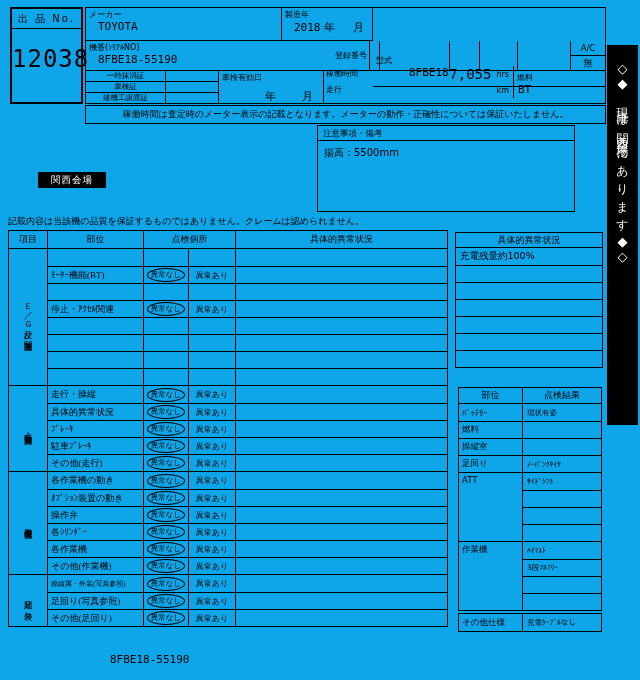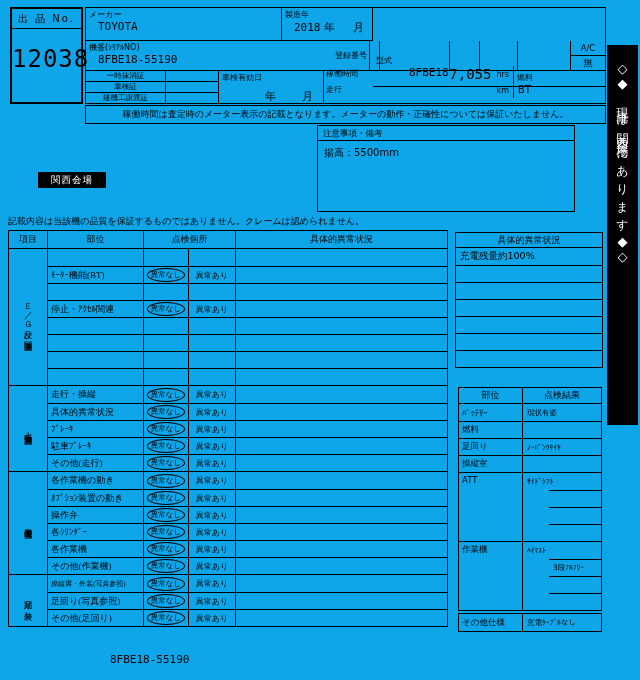--- a/index.html
+++ b/index.html
@@ -100,21 +100,21 @@
   .reshd > div { display:flex; align-items:center; justify-content:center; }
   .rl { width:64px; border-right:1px solid #000; }
   .rv { flex:1; }
   .rrow { display:flex; height:17px; }
   .rrow .rl { font-size:8.5px; display:flex; align-items:center; padding-left:3px; }
   .rrow .rv { font-size:7.5px; display:flex; align-items:center; padding-left:4px; }
   .blk { display:flex; }
   .blk .rl { font-size:8.5px; padding:2px 0 0 3px; }
   .blk .subs { flex:1; display:flex; flex-direction:column; }
   .sub { height:17px; font-size:7.5px; display:flex; align-items:center; padding-left:4px; }
-  .sub + .sub { border-top:1px solid #000;margin-left:26px; }
+  .sub + .sub { border-top:1px solid #000; }
 
   
   #strip { left:607px; top:45px; width:31px; height:380px; background:#000; color:#fff;
     display:flex; flex-direction:column; align-items:center; padding-top:16px; }
   .dia { font-size:13px; line-height:15px; }
   .vtext { writing-mode:vertical-rl; text-orientation:upright; font-size:12px; letter-spacing:4px; margin:7px 0 6px; line-height:1; }
 
   
   #stamp-label { left:40px; top:684px; font-size:8px; }
   #stamp-value { left:110px; top:653px; font-size:11px; }
@@ -456,26 +456,26 @@
     </div>
     <div class="rrow">
       <div class="rl">ﾊﾞｯﾃﾘｰ</div>
       <div class="rv">現状有姿</div>
     </div>
     <div class="rrow bt">
       <div class="rl">燃料</div>
       <div class="rv"></div>
     </div>
     <div class="rrow bt">
+      <div class="rl">操縦室</div>
+      <div class="rv"></div>
+    </div>
+    <div class="rrow bt">
       <div class="rl">足回り</div>
       <div class="rv">ﾉｰﾊﾟﾝｸﾀｲﾔ</div>
-    </div>
-    <div class="rrow bt">
-      <div class="rl">操縦室</div>
-      <div class="rv"></div>
     </div>
     <div class="blk bt">
       <div class="rl">ATT</div>
       <div class="subs">
         <div class="sub">ｻｲﾄﾞｼﾌﾄ</div>
         <div class="sub"></div>
         <div class="sub"></div>
         <div class="sub"></div>
       </div>
     </div>

